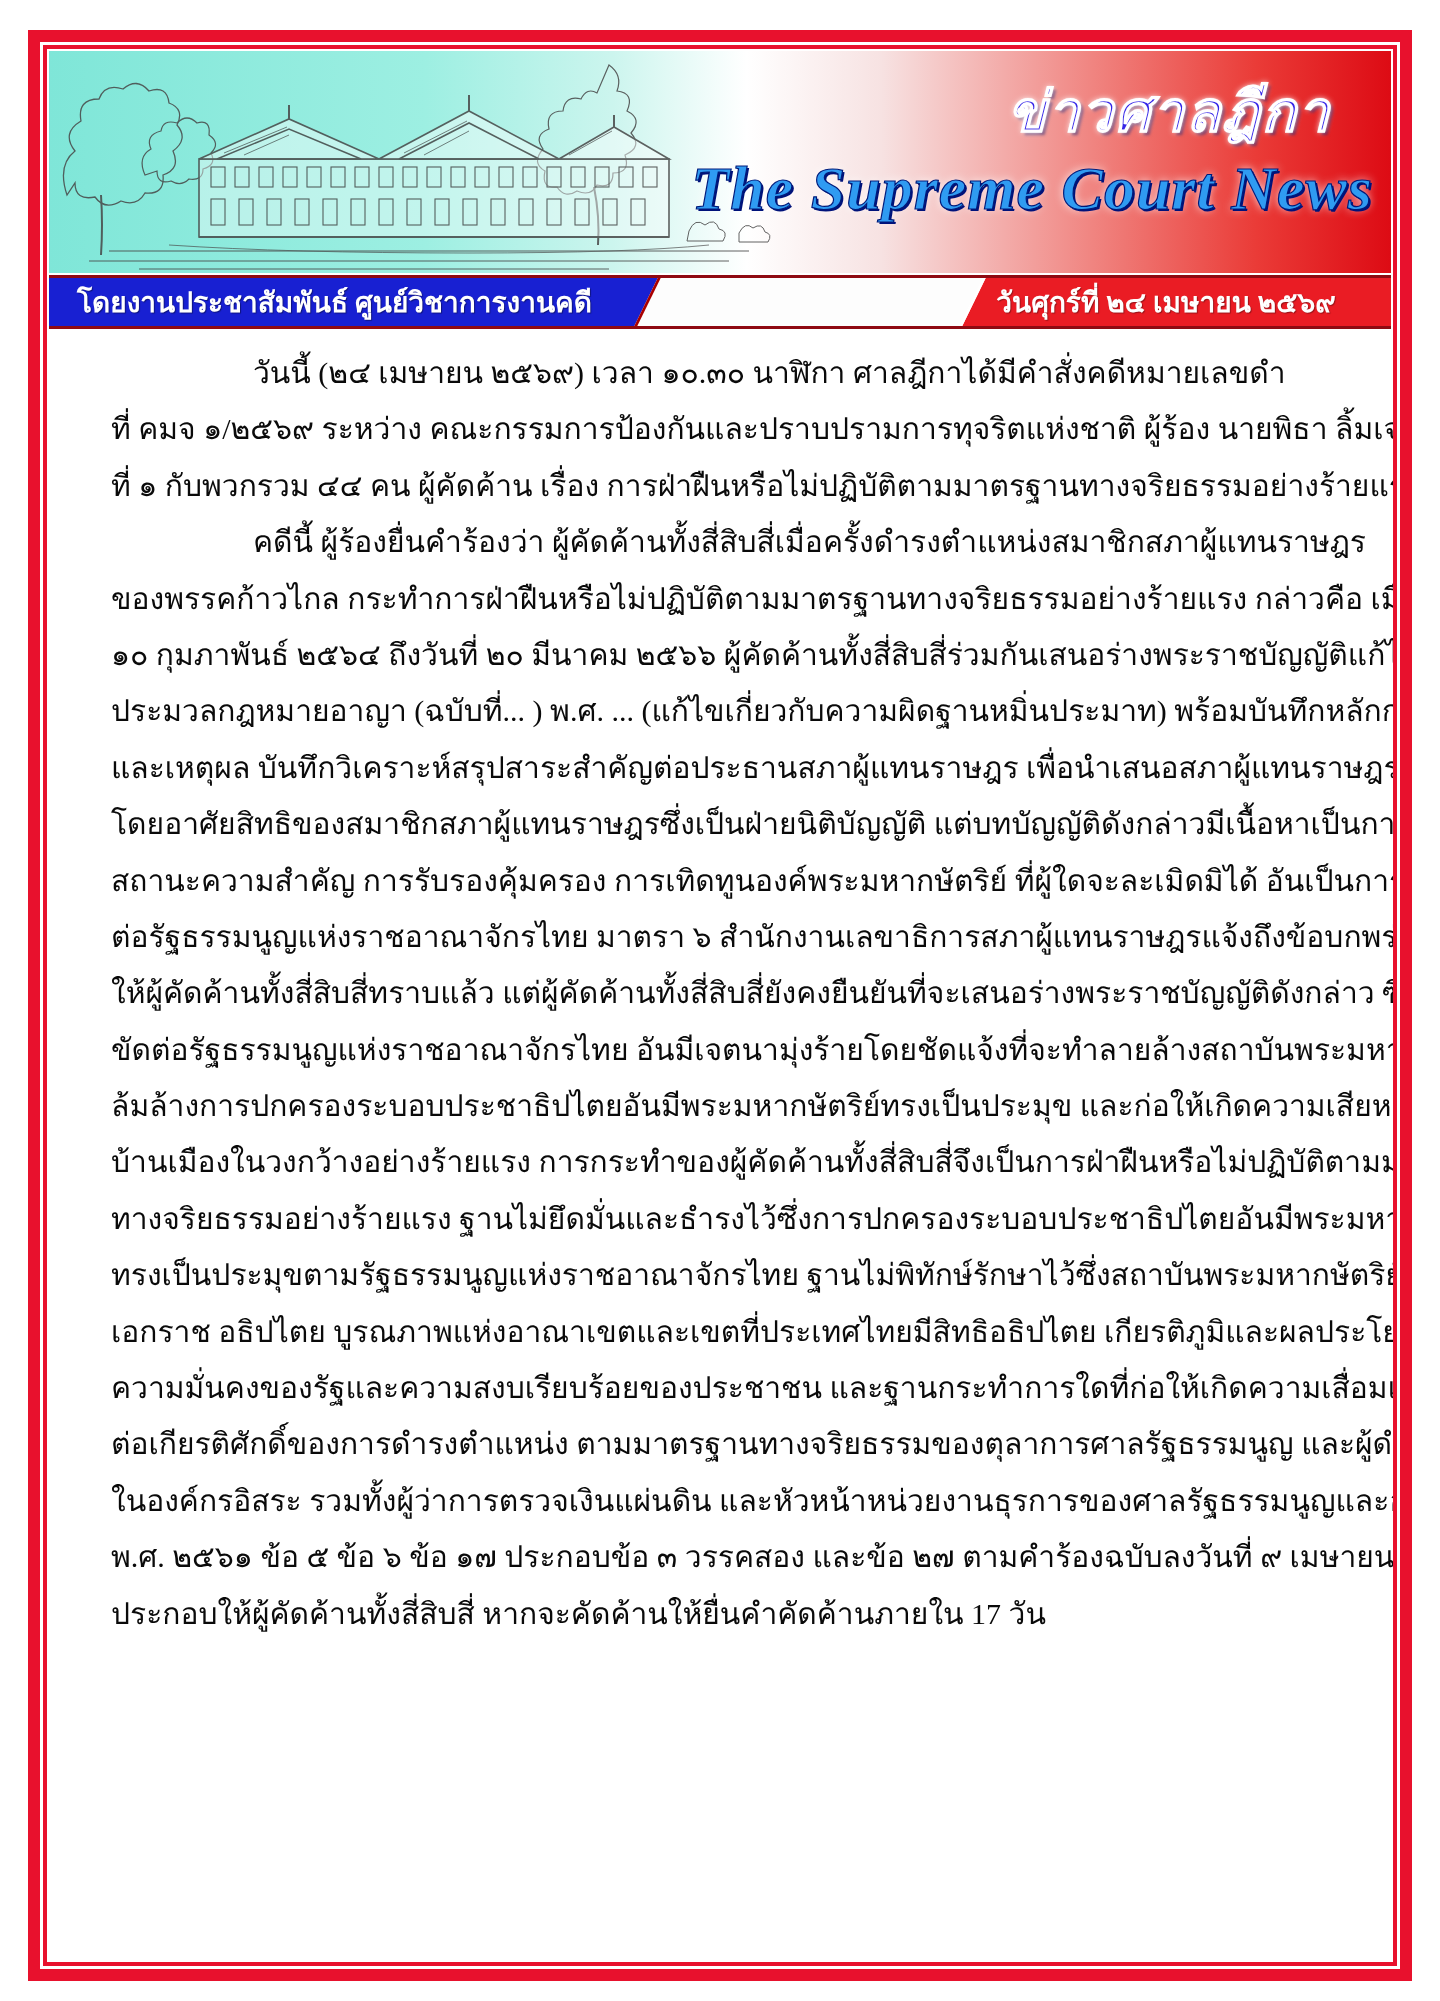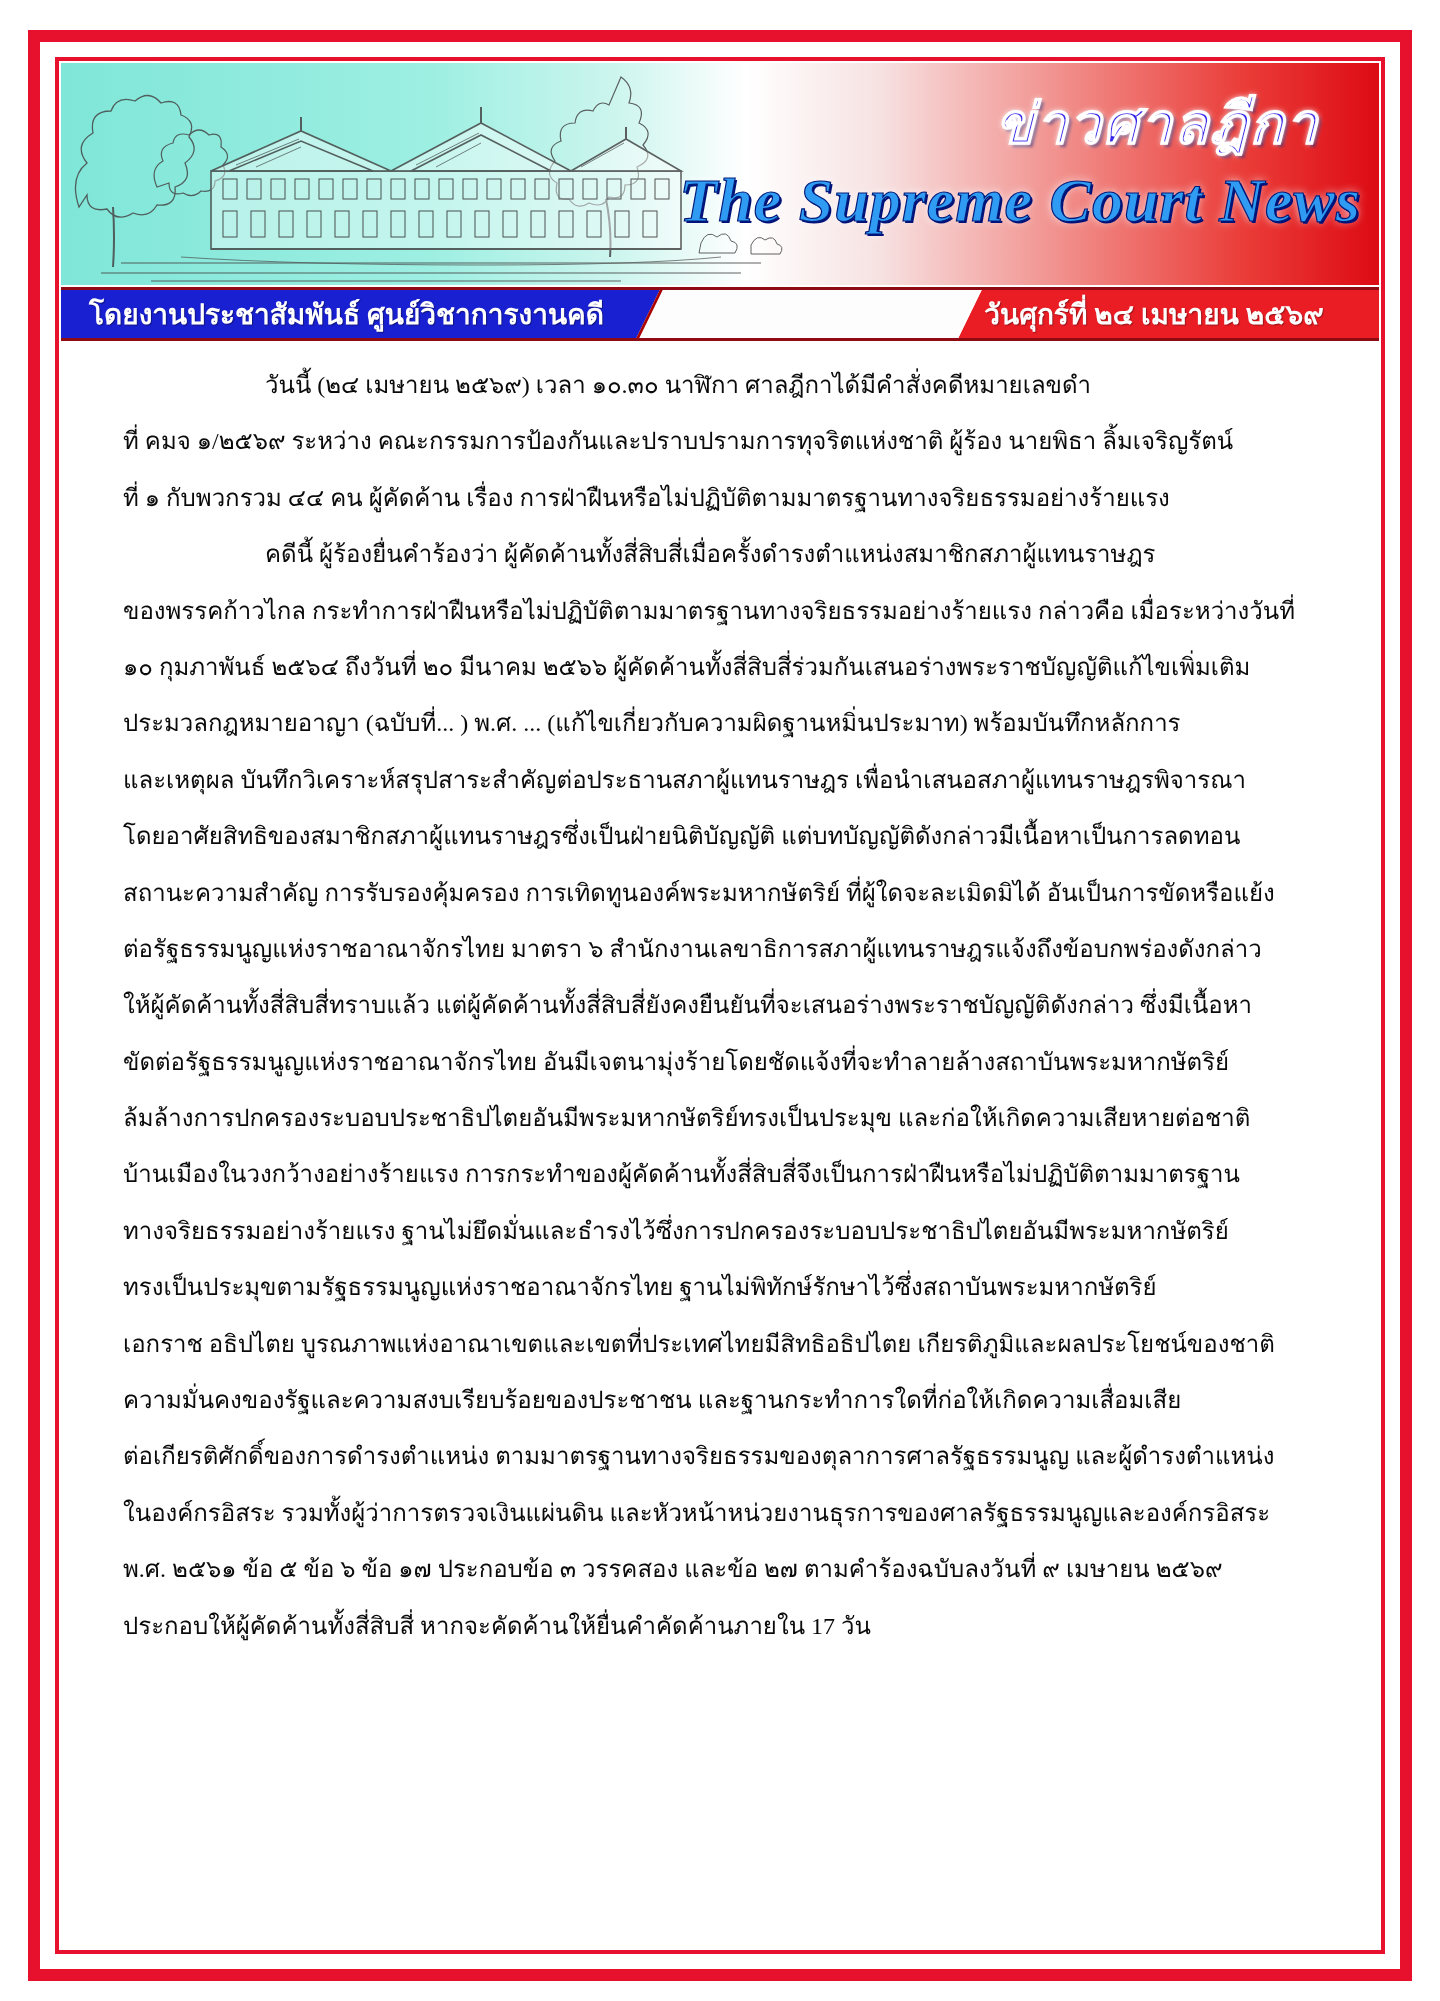--- a/index.html
+++ b/index.html
@@ -3,21 +3,21 @@
 <meta charset="utf-8">
 <style>
   html,body{margin:0;padding:0;}
   body{
     width:1440px;height:2001px;position:relative;background:#ffffff;
     font-family:"Liberation Serif","DejaVu Serif",serif;
   }
   
   .outer-frame{
     position:absolute;left:28px;right:28px;top:30px;bottom:20px;
-    border:12px solid #e8112d;padding:15px;box-sizing:border-box;background:#ffffff;
+    border:12px solid #e8112d;padding:3px;box-sizing:border-box;background:#ffffff;
   }
   .inner-frame{
     width:100%;height:100%;box-sizing:border-box;
     border:4px solid #e8112d;background:#ffffff;overflow:hidden;
   }
   
   .masthead{
     position:relative;height:222px;margin:2px;overflow:hidden;
     background:linear-gradient(90deg,#7fe6d8 0%,#9defe2 28%,#ccf5ee 42%,#ffffff 52%,
                #f7e2e2 62%,#f0837f 78%,#ea3b37 90%,#dd0b14 100%);
@@ -54,21 +54,21 @@
     font-size:28px;font-weight:bold;white-space:nowrap;
   }
   .banner-left-text{left:28px;width:515px;color:#ffffff;text-shadow:1px 1px 1px rgba(0,0,0,.4);}
   .banner-center-text{left:46%;width:21%;color:#1659c8;}
   .banner-right-text{right:30px;width:390px;color:#ffffff;text-shadow:1px 1px 1px rgba(0,0,0,.35);}
   
   .article{
     padding:16px 62px 0 64px;color:#0a0a0a;
   }
   .body-line{
-    font-size:24px;line-height:56.4px;height:56.4px;
+    font-size:30px;line-height:56.4px;height:56.4px;
     white-space:nowrap;overflow:visible;
   }
   .body-line.indent{text-indent:142px;}
 </style>
 </head>
 <body>
 
 <div class="outer-frame">
   <div class="inner-frame">
 

